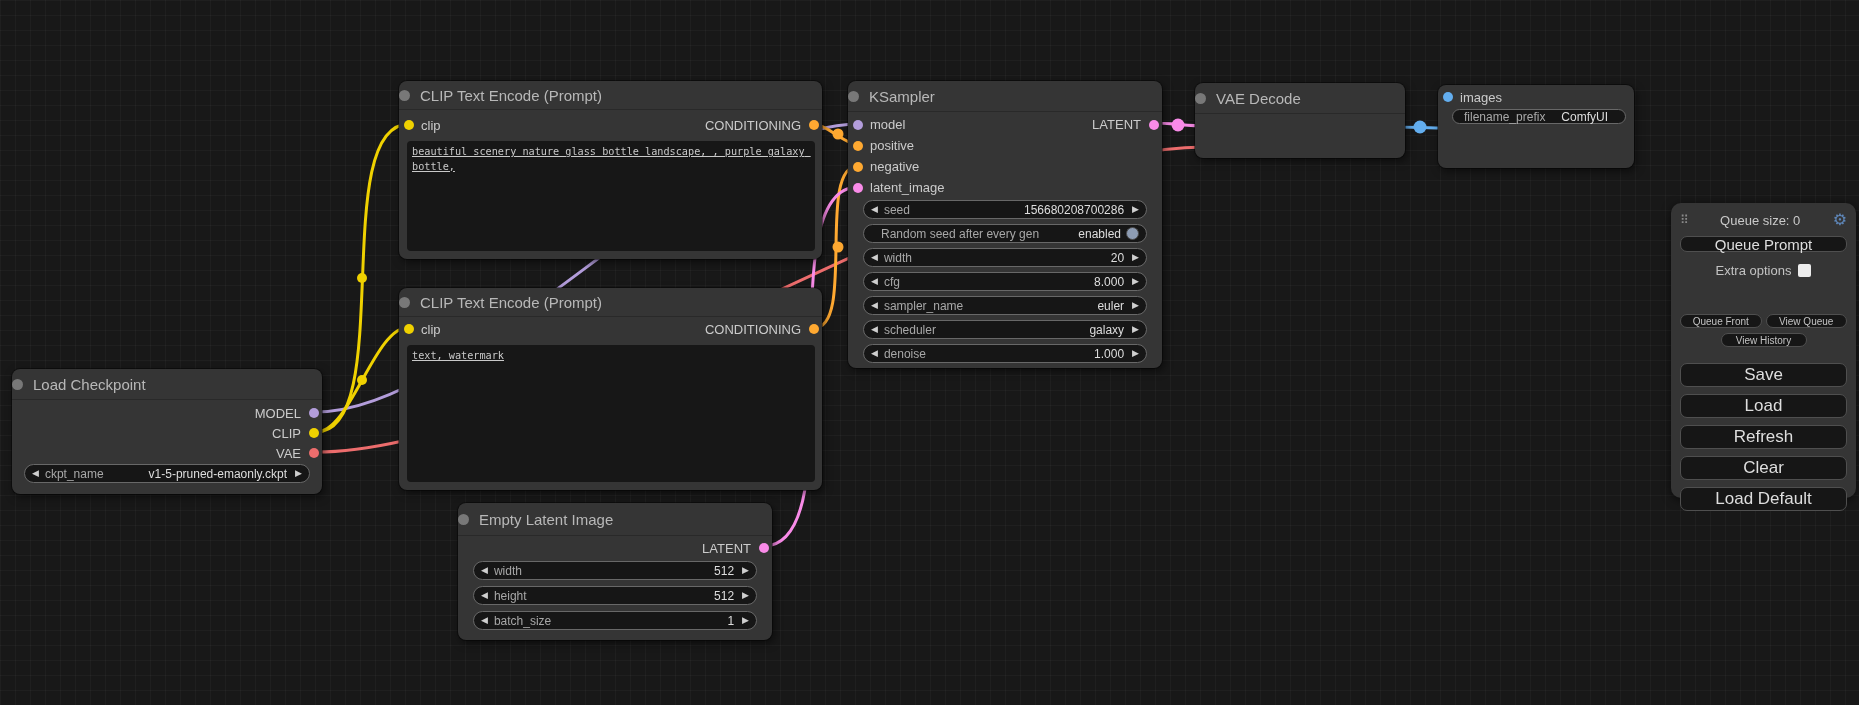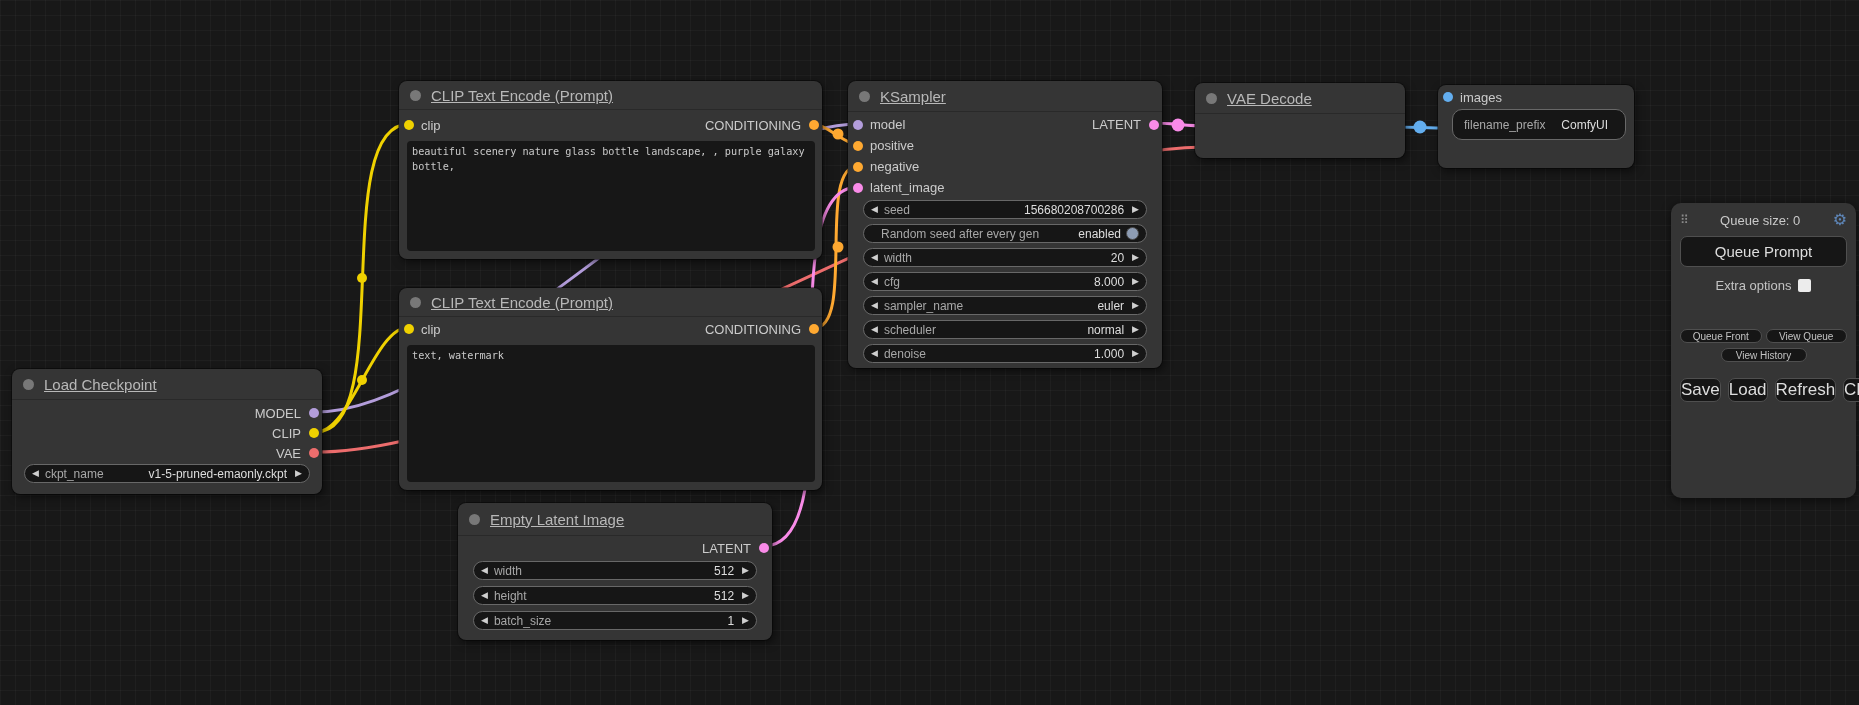--- a/index.html
+++ b/index.html
@@ -11,74 +11,73 @@
       linear-gradient(90deg, rgba(255,255,255,0.03) 1px, transparent 1px);
     background-size:15px 15px;
     font-family:"Liberation Sans", sans-serif;
   }
   #wires{position:absolute;left:0;top:0;z-index:1;}
   .node{
     position:absolute;z-index:2;background:#353535;border-radius:8px;
     box-shadow:0 0 0 1px rgba(0,0,0,0.4), 2px 3px 9px rgba(0,0,0,0.55);
   }
   .ntitle{
-    height:30px;display:flex;align-items:center;gap:10px;padding-left:11px;
+    height:30px;display:flex;align-items:center;gap:10px;
     color:#b8b8b8;font-size:15px;border-bottom:1px solid #292929;
     border-radius:8px 8px 0 0;
-    text-decoration:underline;
   }
   .tdot{width:11px;height:11px;border-radius:50%;background:#787878;flex:0 0 auto;}
   .prow{position:relative;display:flex;align-items:center;font-size:13px;color:#cbcbcb;}
   .pdot{position:absolute;width:10px;height:10px;border-radius:50%;top:50%;transform:translateY(-50%);}
   .pdot.in{left:5px;}
   .pdot.out{right:3px;}
   .plab-l{margin-left:22px;}
   .plab-r{margin-left:auto;margin-right:21px;}
   .widget{
     height:19px;background:#161616;border:1px solid #686868;border-radius:10px;
     display:flex;align-items:center;font-size:12px;color:#a8a8a8;padding:0 7px;
     box-sizing:border-box;
   }
   .warr{font-size:9px;color:#cfcfcf;line-height:1;flex:0 0 auto;}
   .wname{margin-left:6px;white-space:nowrap;}
   .wval{margin-left:auto;margin-right:8px;color:#dedede;white-space:nowrap;}
   .toggle{width:13px;height:13px;border-radius:50%;background:#8d9cb3;border:1px solid #4a4a4a;flex:0 0 auto;box-sizing:border-box;}
   .textbox{
     background:#171717;border-radius:4px;margin:0 7px 0 8px;padding:4px 5px;
     font-family:"DejaVu Sans Mono", monospace;font-size:10.2px;line-height:1.45;
-    color:#c9c9c9;white-space:pre-wrap;word-break:break-word;box-sizing:border-box;
+    color:#c9c9c9;white-space:pre-wrap;word-break:break-word;box-sizing:border-box;text-decoration:underline;
   }
   
   .qpanel{
     position:absolute;z-index:3;background:#353535;border-radius:10px;
     box-shadow:0 2px 10px rgba(0,0,0,0.6);box-sizing:border-box;padding:9px 9px;
   }
   .qhead{display:flex;align-items:center;color:#c9c9c9;font-size:13px;}
   .qdrag{color:#8a8a8a;font-size:12px;letter-spacing:-1px;cursor:move;}
   .qtitle{flex:1;text-align:center;}
   .qgear{font-size:16px;line-height:1;}
   .qbtn{
     background:#161616;border:1px solid #4f4f4f;border-radius:7px;color:#dedede;
     display:flex;align-items:center;justify-content:center;box-sizing:border-box;
     width:100%;height:24px;font-size:17px;
   }
-  .qbtn.primary{height:31px;font-size:15px;margin-top:8px;}
+  .qbtn.primary{height:16px;font-size:15px;margin-top:8px;}
   .qsmall{
     background:#161616;border:1px solid #4f4f4f;border-radius:8px;color:#c3c3c3;
     height:14px;font-size:10px;display:flex;align-items:center;justify-content:center;
     box-sizing:border-box;
   }
   .qextras{display:flex;align-items:center;justify-content:center;gap:7px;margin-top:11px;color:#c3c3c3;font-size:13px;}
   .qcheck{width:13px;height:13px;background:#ececec;border-radius:2px;}
   .qrow2{display:flex;gap:4px;margin-top:5px;}
   .qrow2 .qsmall{flex:1;margin-top:31px;}
   .qrow3{display:flex;justify-content:center;margin-top:5px;}
   .qrow3 .qsmall{width:86px;}
   .qgap{height:16px;}
-  .qstack{display:flex;flex-direction:row;gap:7px;}
+  .qstack{display:flex;flex-direction:column;gap:7px;}
 </style>
 </head>
 <body>
 
 <svg id="wires" width="1859" height="705">
   <g fill="none" stroke-width="3" stroke-linecap="round">
     <path d="M316,412 C470,412 700,124 858,124" stroke="#B39DDB"></path>
     <path d="M316,432 C397,432 328,124 409,124" stroke="#EFD100"></path>
     <path d="M316,432 C351,432 374,327 409,327" stroke="#EFD100"></path>
     <path d="M316,452 C551,452 968,147 1204,147" stroke="#ED6D6D"></path>
@@ -208,21 +207,21 @@
     </div>
     <div class="widget" style="margin:0 15px 5px">
       <span class="warr">◀</span>
       <span class="wname">sampler_name</span>
       <span class="wval">euler</span>
       <span class="warr">▶</span>
     </div>
     <div class="widget" style="margin:0 15px 5px">
       <span class="warr">◀</span>
       <span class="wname">scheduler</span>
-      <span class="wval">normal</span>
+      <span class="wval">galaxy</span>
       <span class="warr">▶</span>
     </div>
     <div class="widget" style="margin:0 15px 0">
       <span class="warr">◀</span>
       <span class="wname">denoise</span>
       <span class="wval">1.000</span>
       <span class="warr">▶</span>
     </div>
   </div>
 </div>
@@ -233,21 +232,21 @@
     <span>VAE Decode</span>
   </div>
 </div>
 
 <div class="node" style="left:1438px;top:85px;width:196px;height:83px">
   <div style="padding-top:2px">
     <div class="prow" style="height:20px">
       <span class="pdot in" style="background:#63AEEF"></span>
       <span class="plab-l">images</span>
     </div>
-    <div class="widget" style="margin:2px 8px 0 14px;height:31px">
+    <div class="widget" style="margin:2px 8px 0 14px;height:15px">
       <span class="wname" style="margin-left:4px">filename_prefix</span>
       <span class="wval" style="margin-right:10px">ComfyUI</span>
     </div>
   </div>
 </div>
 
 <div class="node" style="left:458px;top:503px;width:314px;height:137px">
   <div class="ntitle" style="height:32px">
     <span class="tdot"></span>
     <span>Empty Latent Image</span>

